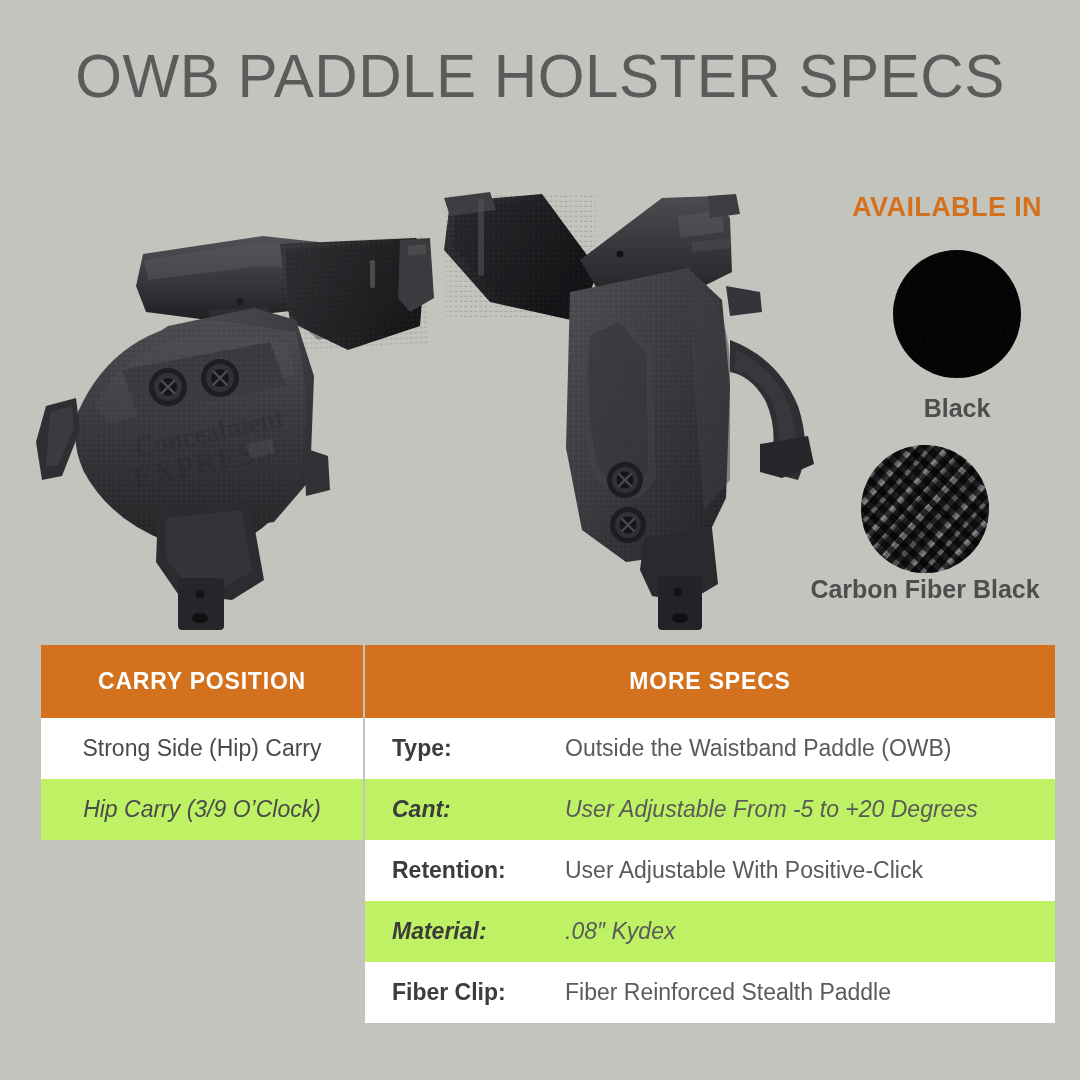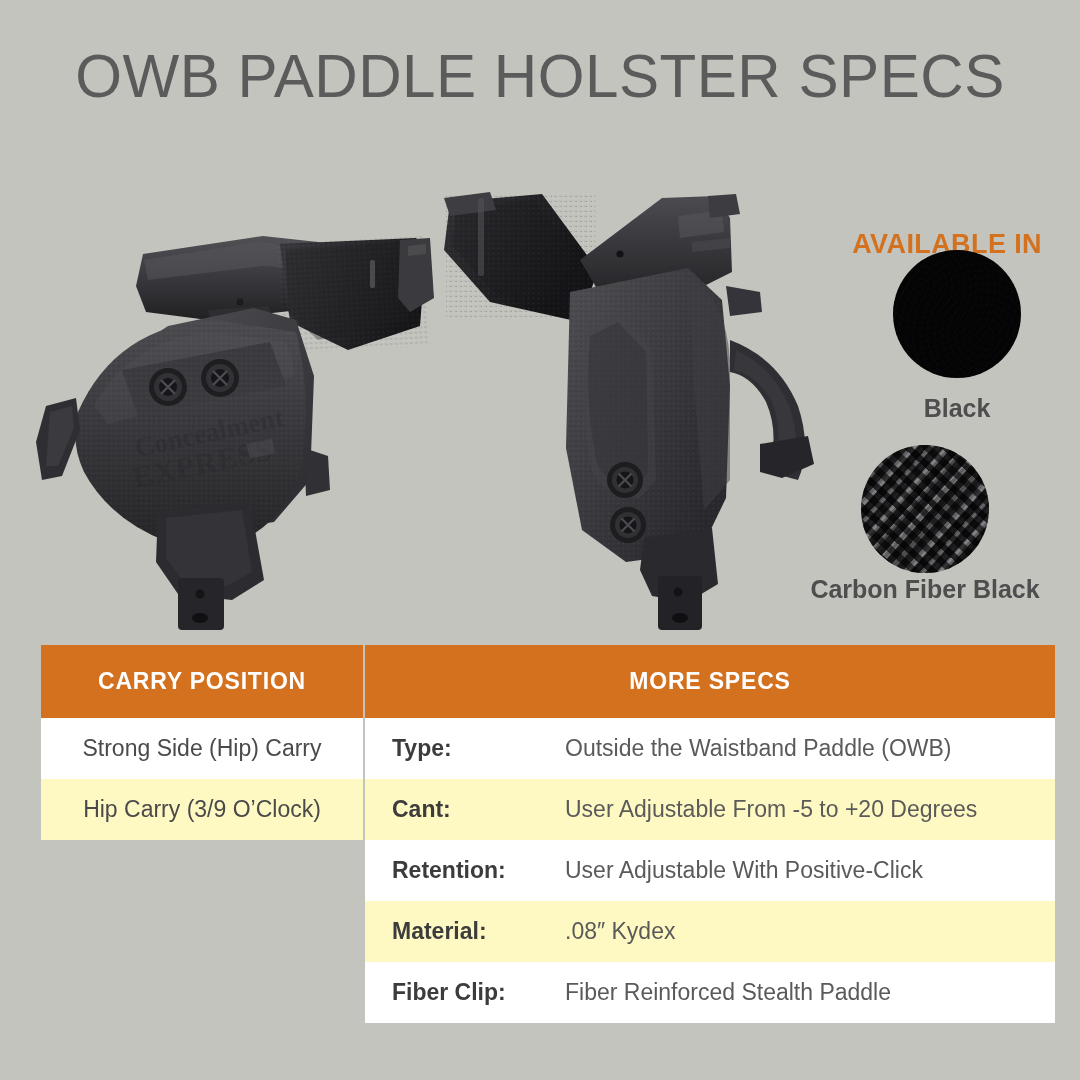--- a/index.html
+++ b/index.html
@@ -32,21 +32,20 @@
 
   
   .available-heading {
     position: absolute;
     top: 192px;
     right: 38px;
     color: #d4711f;
     font-size: 27px;
     font-weight: bold;
     letter-spacing: 0.4px;
-    margin-top: 37px;
   }
   .swatch-wrap {
     position: absolute;
     text-align: center;
   }
   .swatch-black-wrap { top: 250px; left: 832px; width: 250px; }
   .swatch-cf-wrap    { top: 445px; left: 800px; width: 250px; }
 
   .swatch {
     width: 128px;
@@ -131,21 +130,21 @@
     align-items: center;
     justify-content: center;
   }
   .t-row {
     display: flex;
     align-items: center;
     height: 61px;
     background: #ffffff;
     box-sizing: border-box;
   }
-  .t-row.alt { background: #fef9c3; }
+  .t-row.alt { background: #bef264; font-style: italic; }
 
   
   .table-left .t-row {
     justify-content: center;
     color: #4a4a4a;
     font-size: 23px;
   }
 
   
   .table-right .t-row { padding-left: 27px; }

